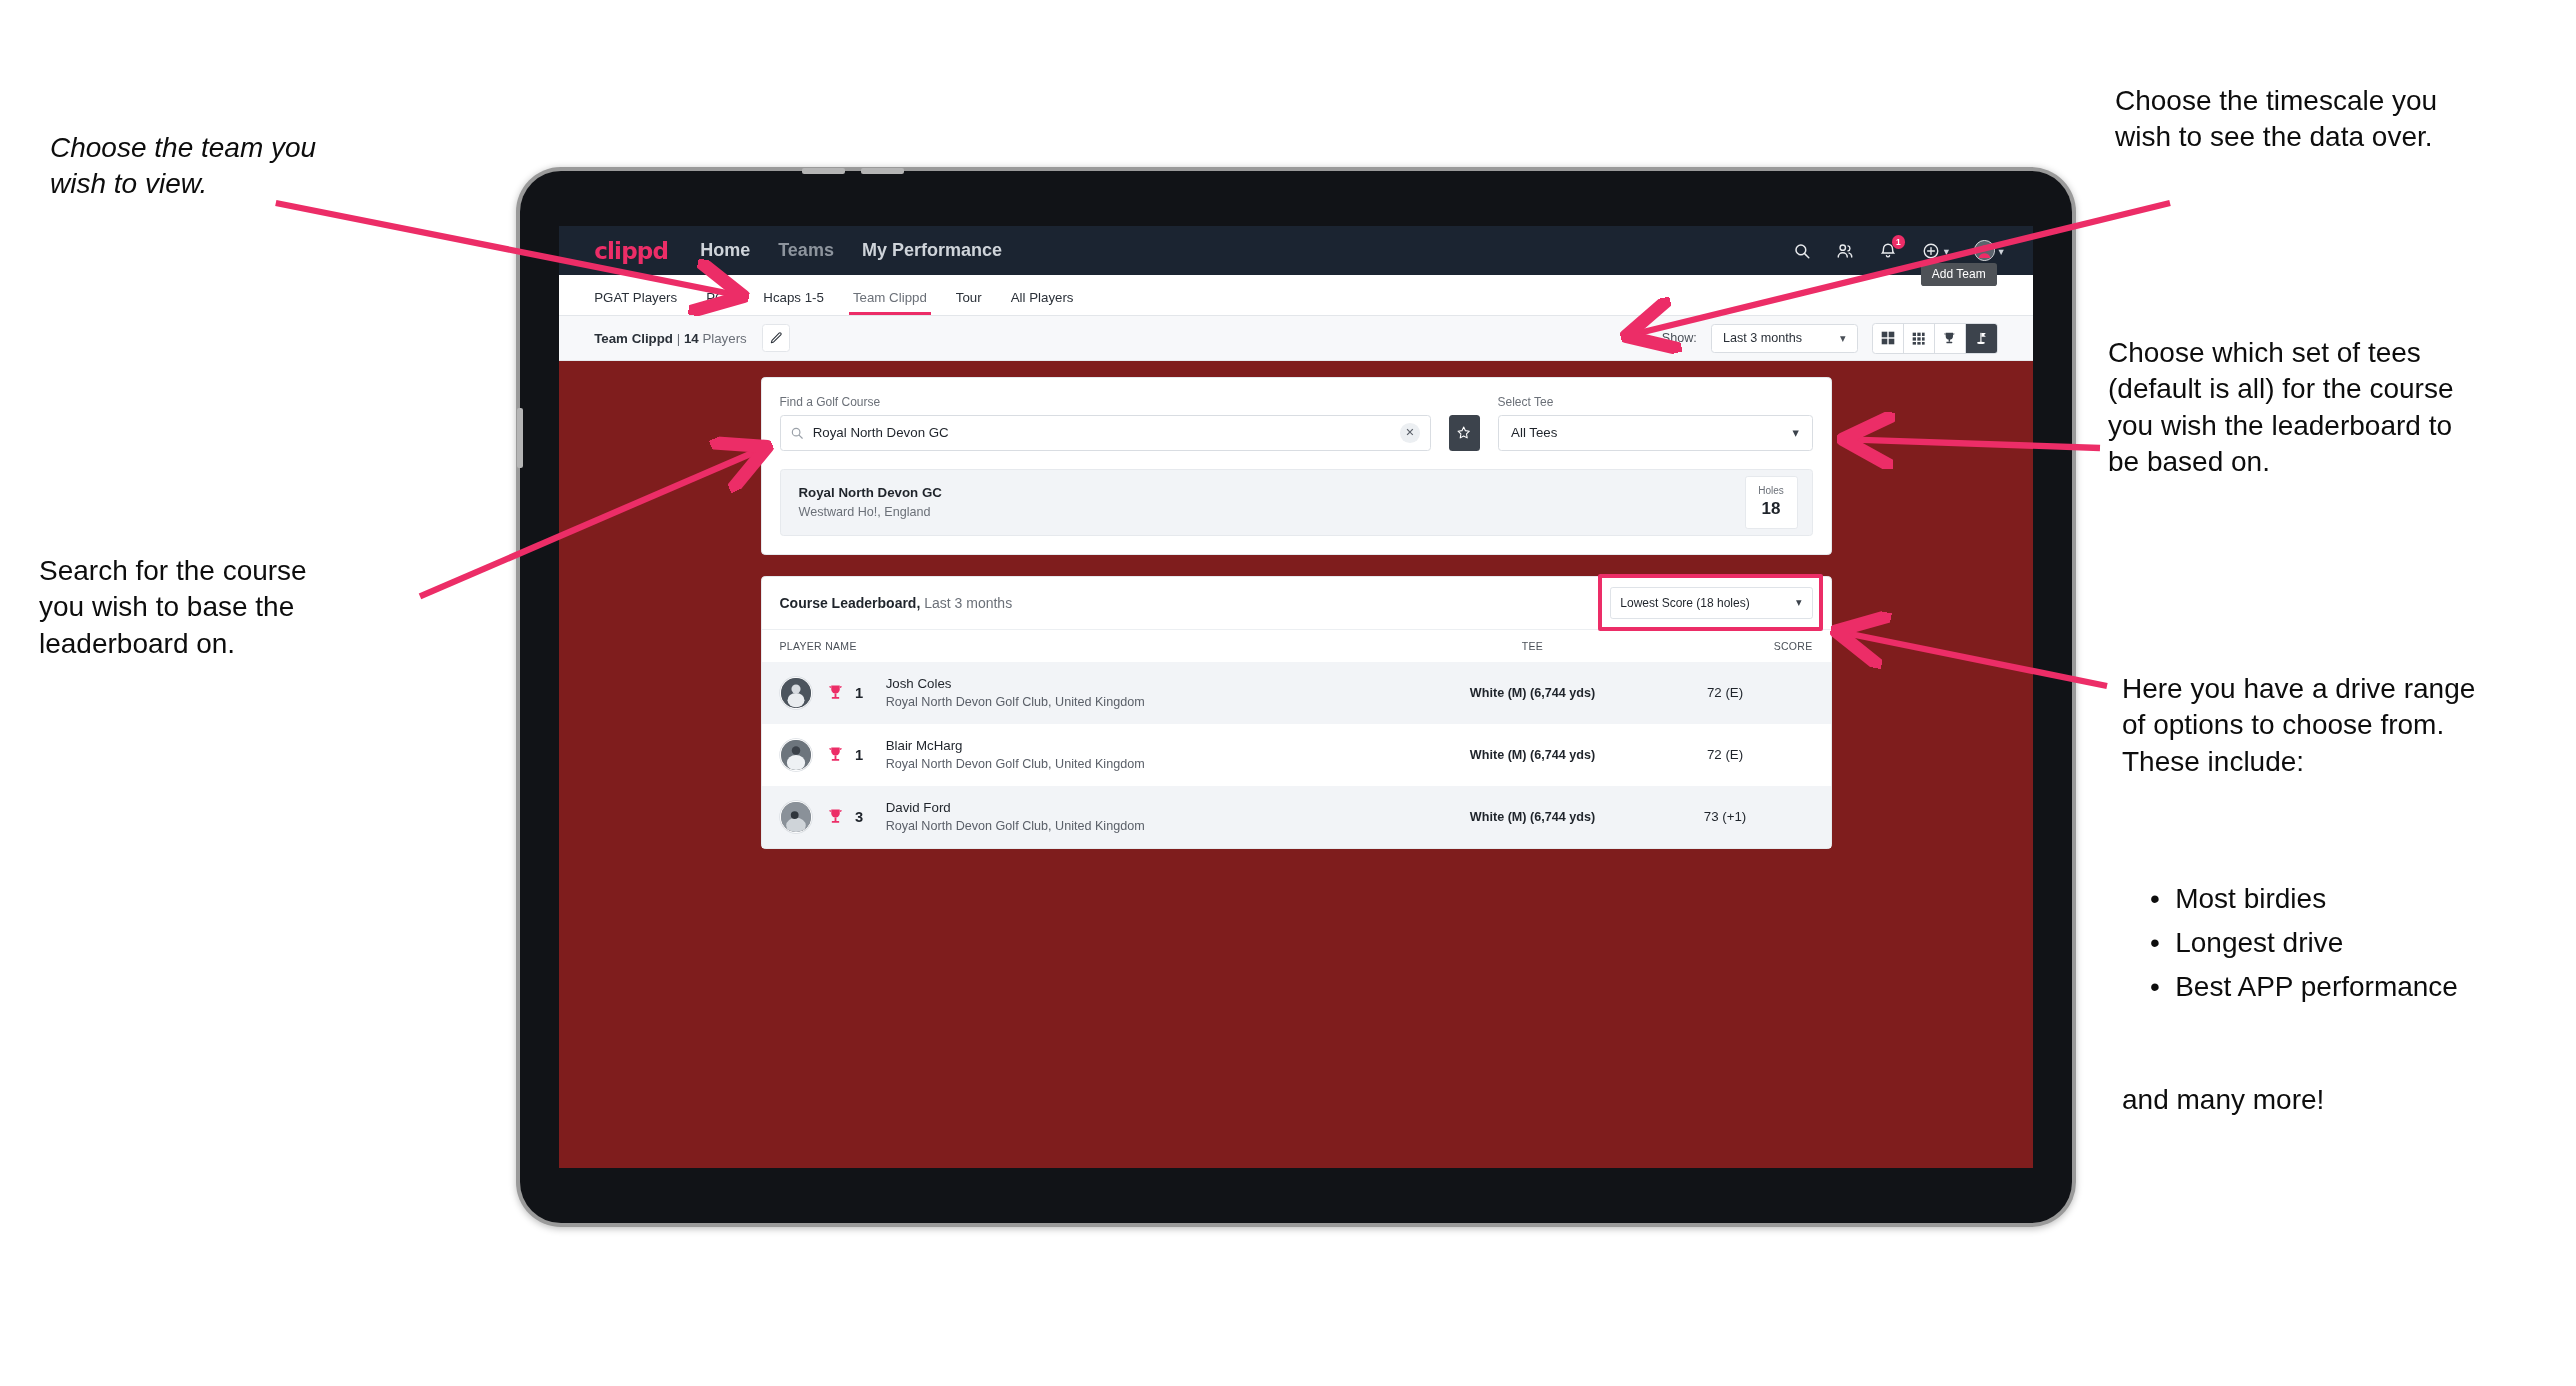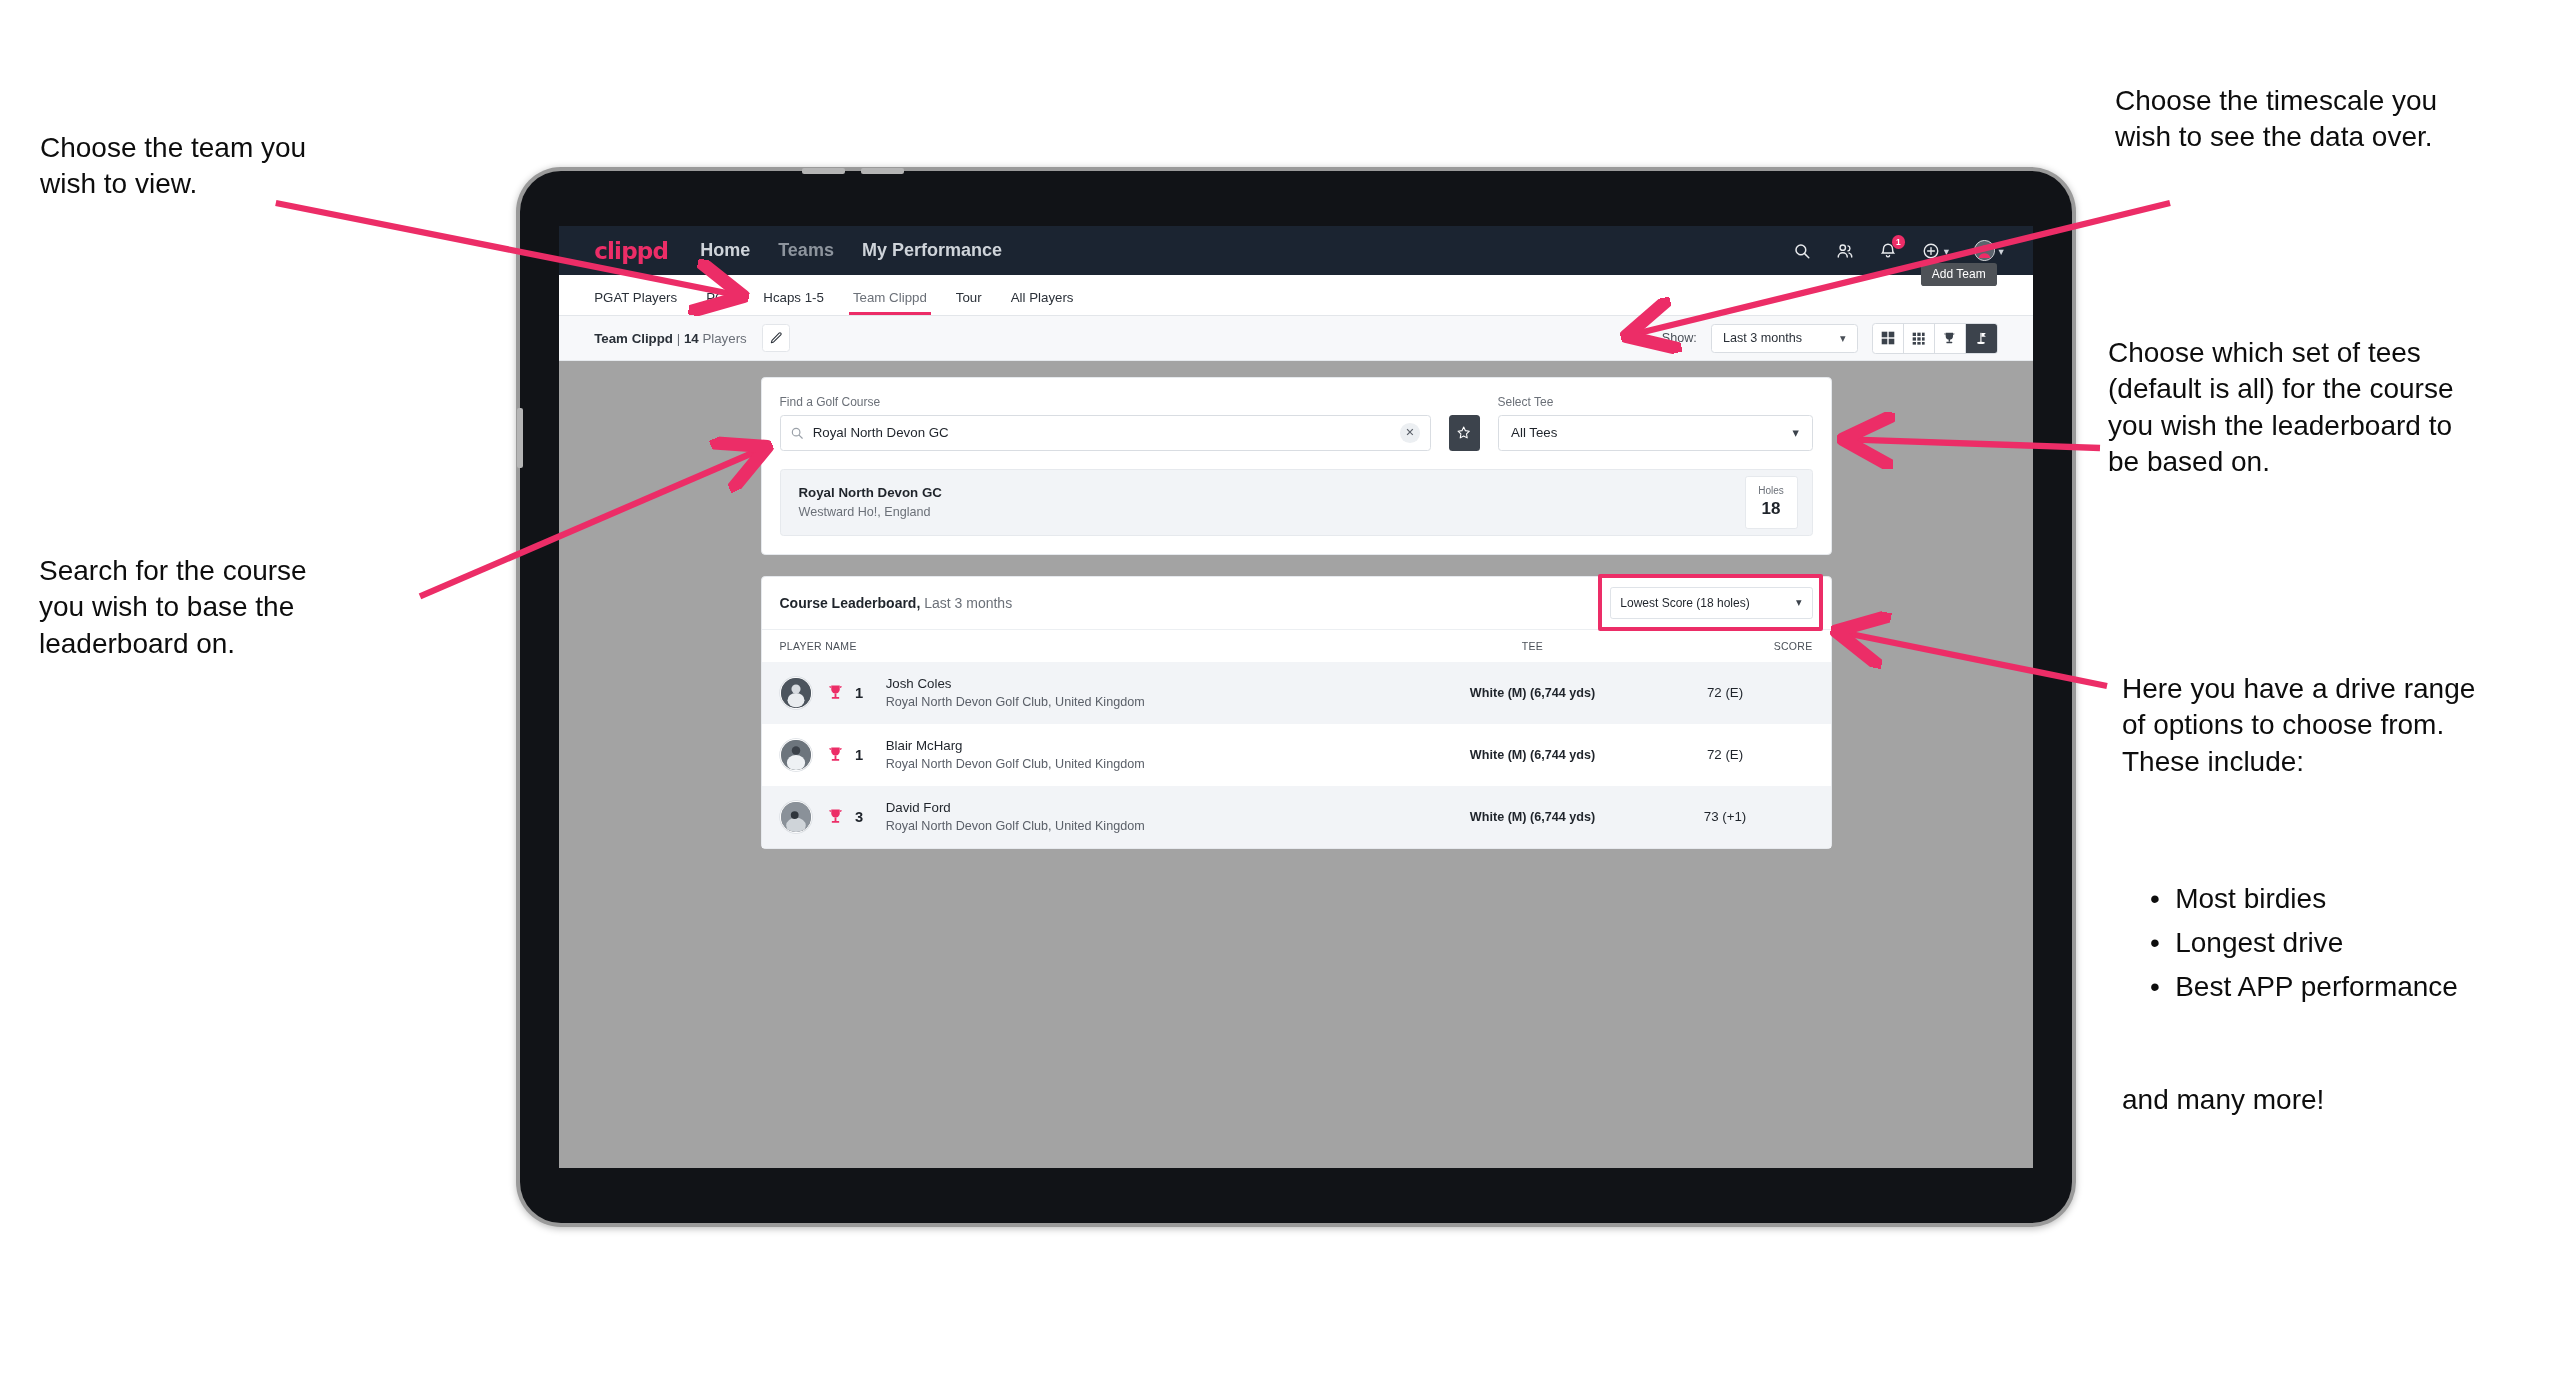--- a/index.html
+++ b/index.html
@@ -42,21 +42,21 @@
     background: #111317;
     border-radius: 41px;
     padding: 55px 39px;
     position: relative;
   }
   .tablet-btn {
     position: absolute; background: #b5b5b5; border-radius: 2.1px;
   }
   #screen {
     width: 100%; height: 100%;
-    background: #a3a3a3;
+    background: #7f1d1d;
     overflow: hidden;
     position: relative;
   }
 
   
   .topnav {
     height: 49px; background: #1b2431;
     display: flex; align-items: center;
     padding: 0 29px 0 35px;
     position: relative;
@@ -244,21 +244,21 @@
   .pl-name { font-size: 13.3px; color: #1f242b; }
   .pl-club { font-size: 12.6px; color: #5b6069; margin-top: 4.2px; }
   .tee-cell { width: 210px; text-align: center; font-size: 12.6px; font-weight: 700; color: #1f242b; }
   .score-cell { width: 175px; text-align: center; font-size: 13.3px; color: #1f242b; }
 </style>
 </head>
 <body>
 
 <div id="root">
 
-  <div class="annot" style="left:40px; top:130px; width:392px;">Choose the team you
+  <div class="annot" style="left:50px; top:130px; width:392px;font-style:italic;">Choose the team you
 wish to view.</div>
 
   <div class="annot" style="left:39px; top:553px; width:392px;">Search for the course
 you wish to base the
 leaderboard on.</div>
 
   <div class="annot" style="left:2115px; top:83px; width:434px;">Choose the timescale you
 wish to see the data over.</div>
 
   <div class="annot" style="left:2108px; top:335px; width:462px;">Choose which set of tees

